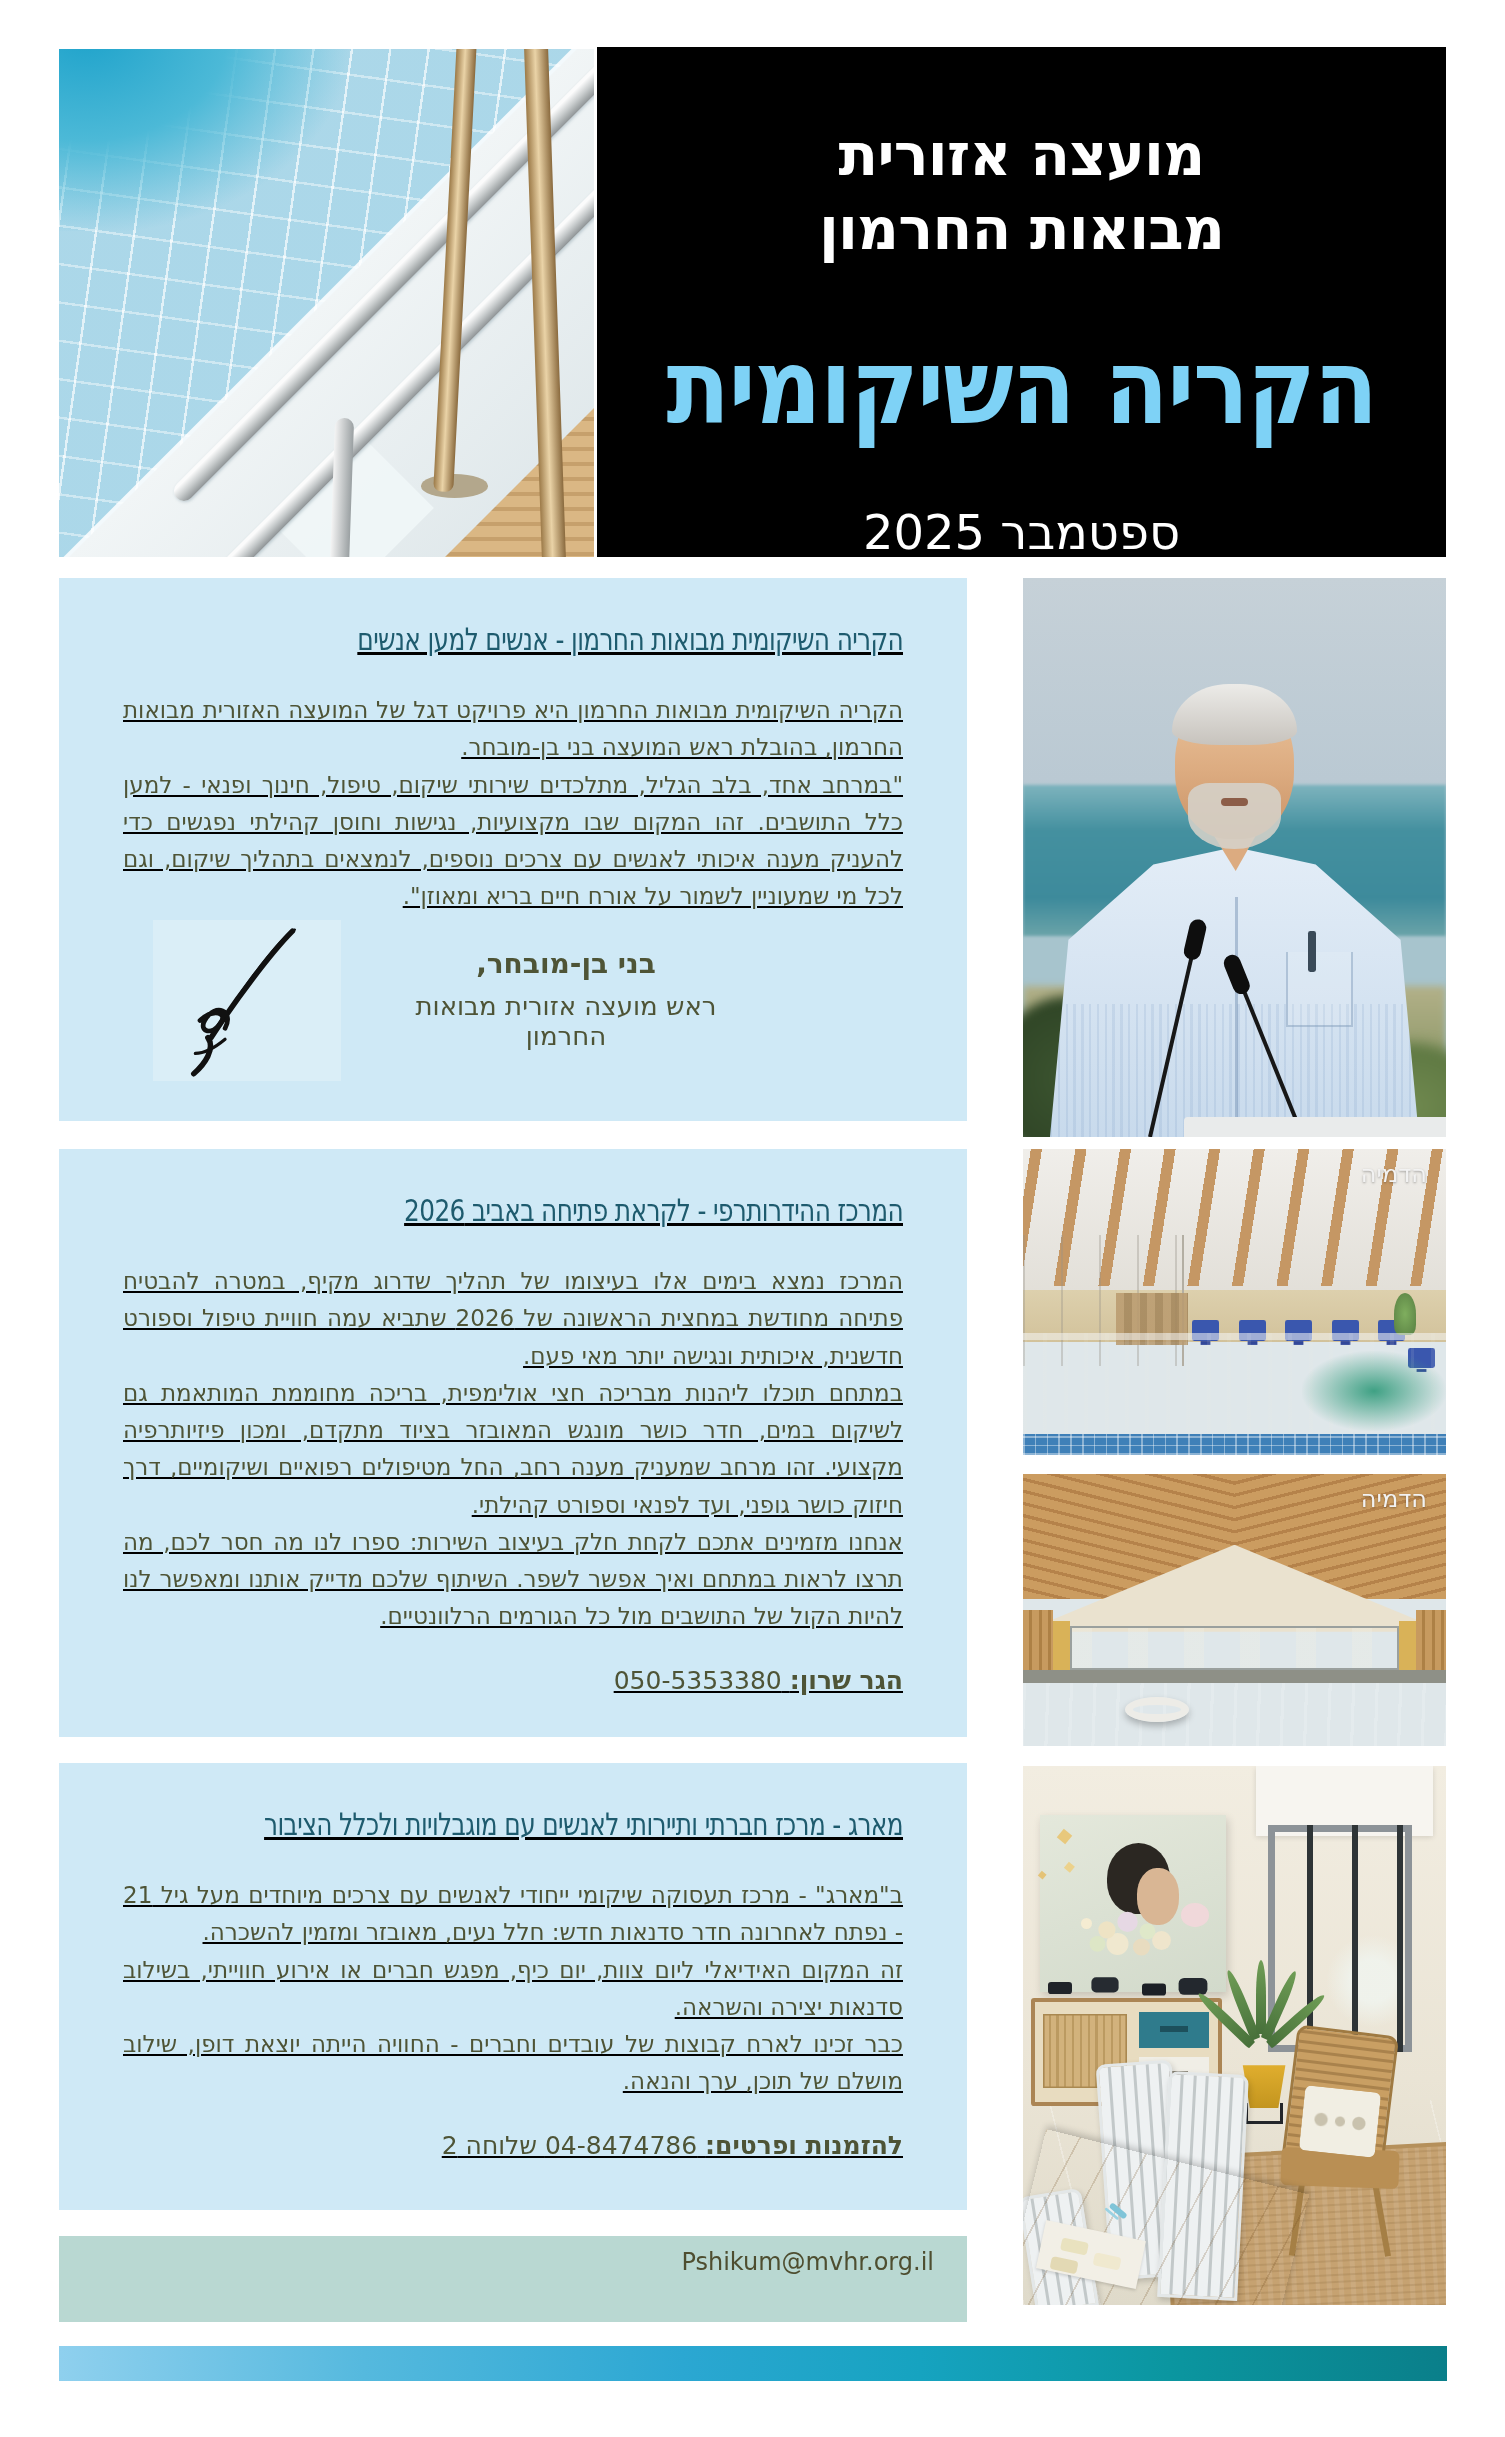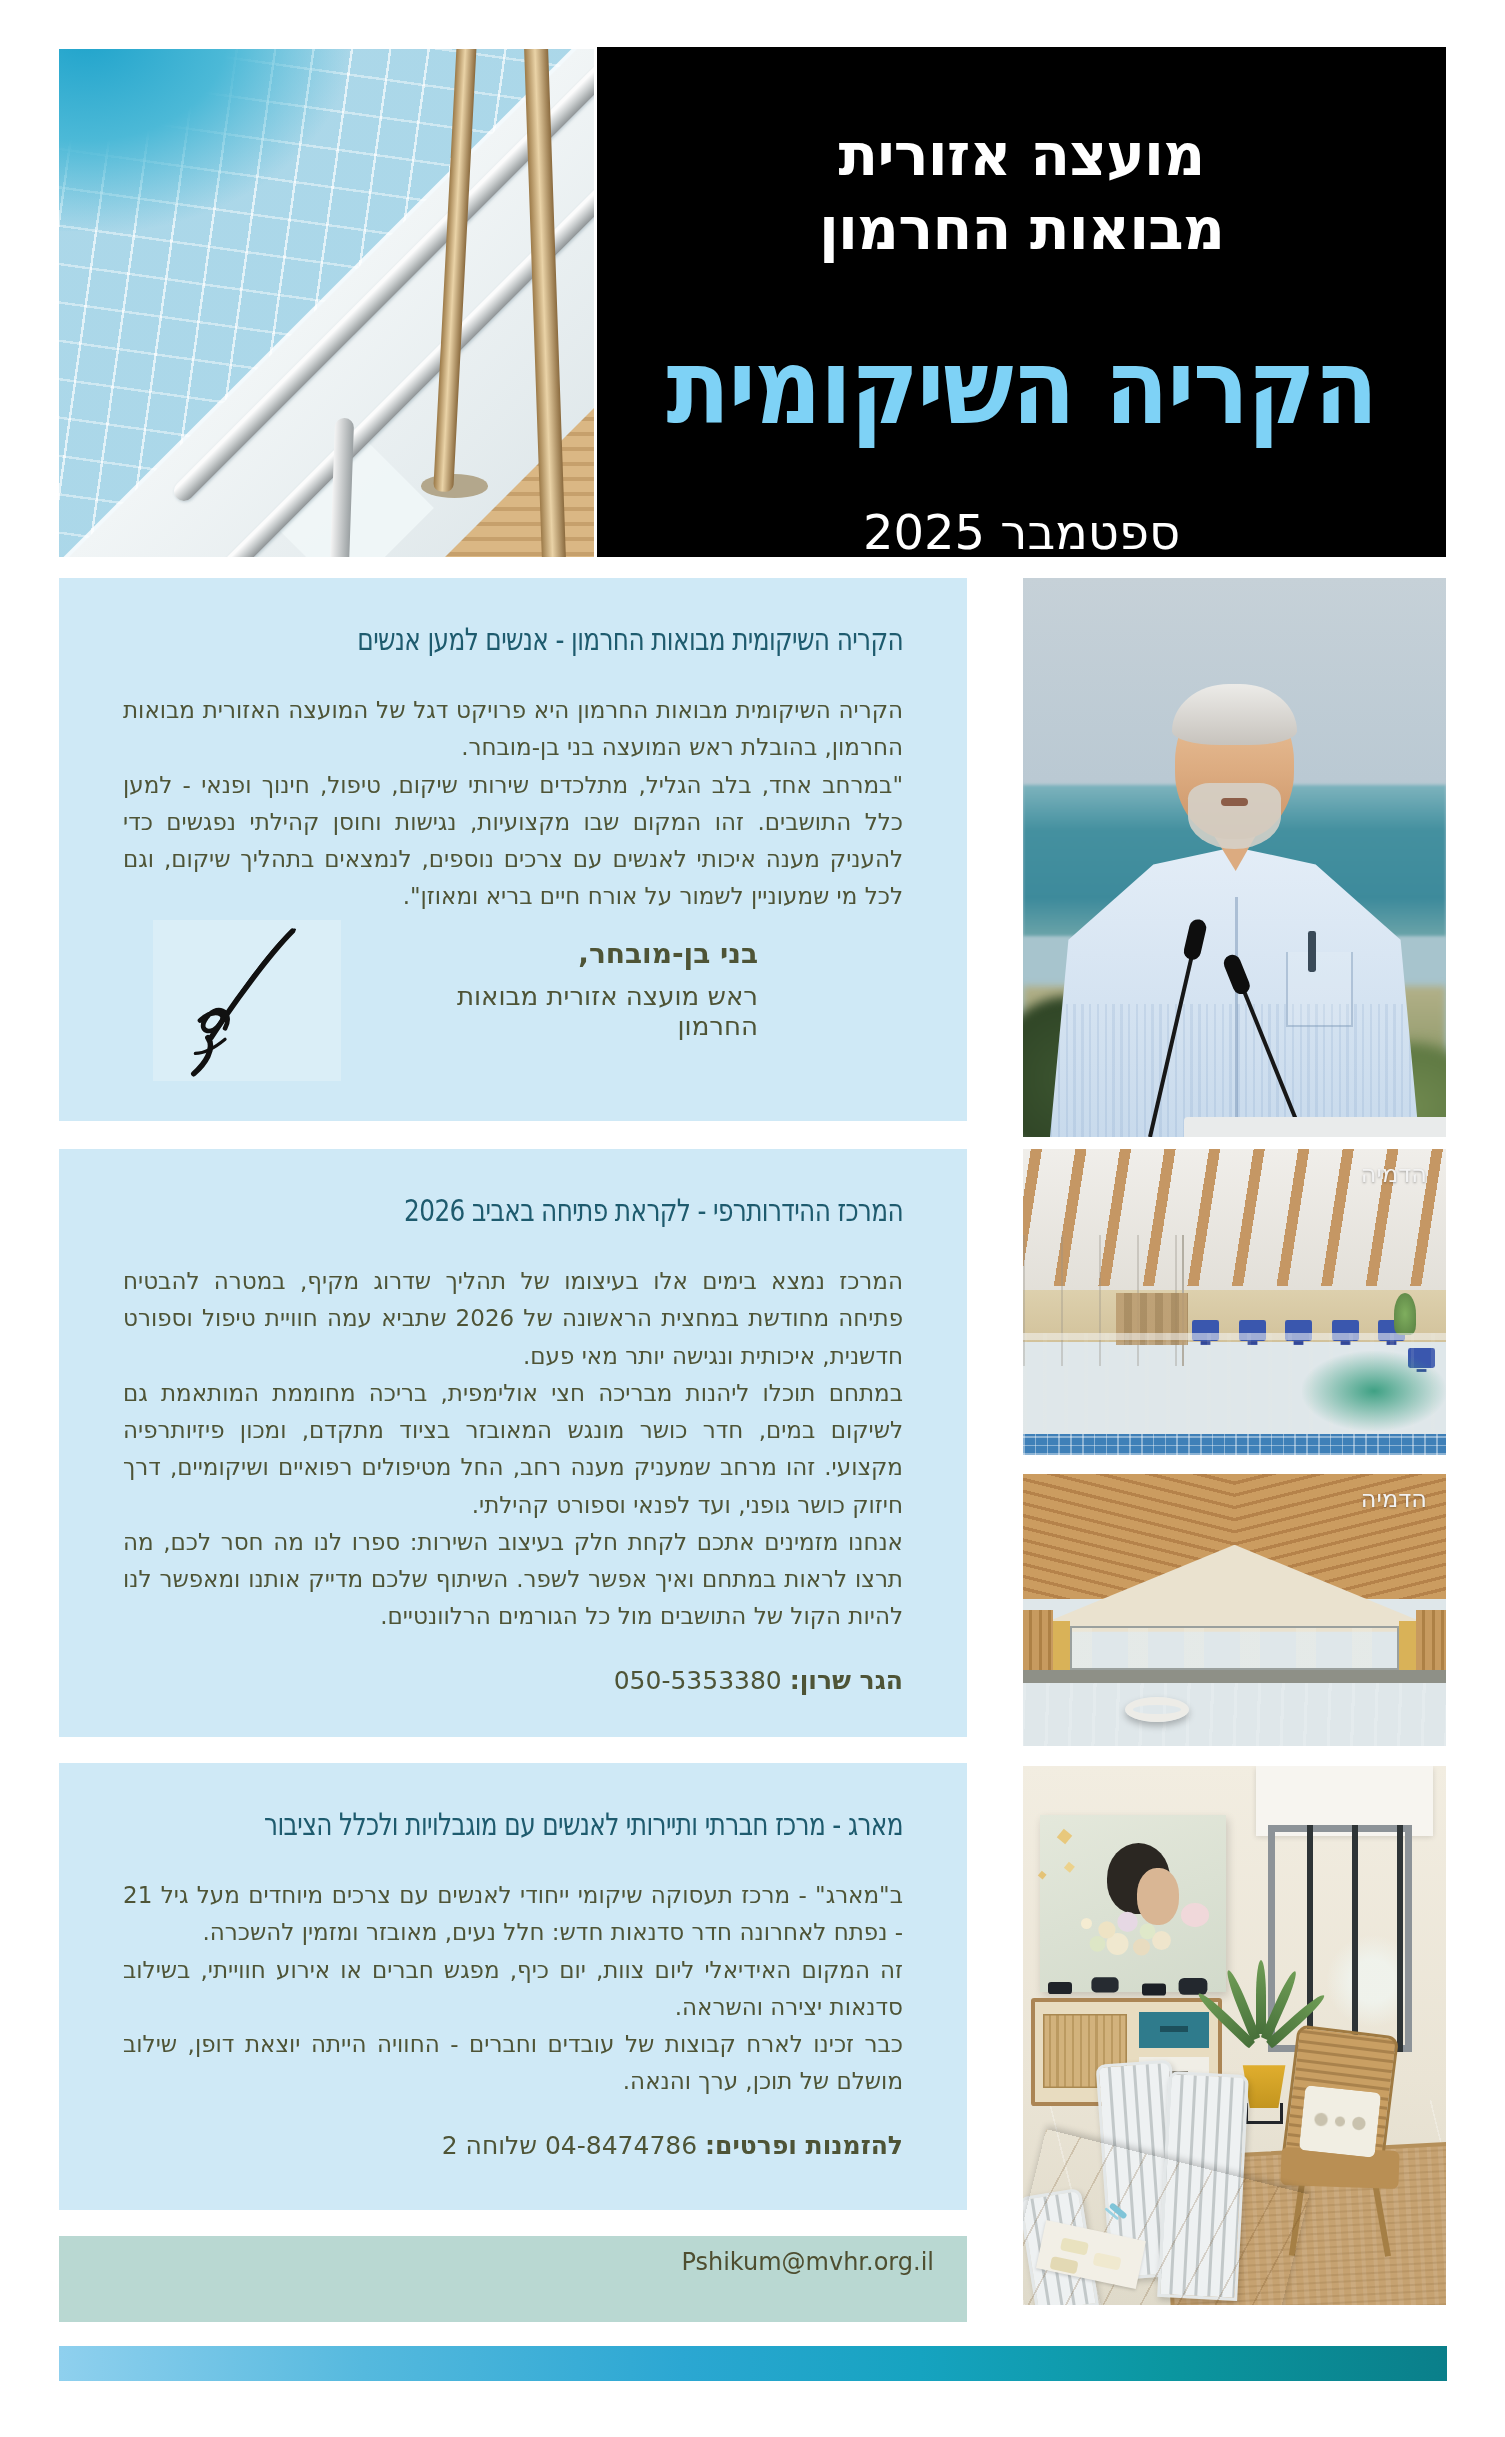--- a/index.html
+++ b/index.html
@@ -8,34 +8,34 @@
   .page { position:relative; width:1505px; height:2438px; background:#fff; overflow:hidden; margin:0 auto; }
 
   
   .header-teal { position:absolute; left:597px; top:47px; width:849px; height:510px; background:#000000; text-align:center; color:#fff; }
   .council-line { font-size:58px; font-weight:700; line-height:1.27; letter-spacing:-0.8px; }
   .council-wrap { padding-top:72px; }
   .main-title { font-size:93px; font-weight:700; color:#7ed2f6; margin-top:61px; letter-spacing:-1.6px; transform:scaleY(1.12); transform-origin:center top; }
   .issue-date { font-size:48px; margin-top:69px; font-weight:400;text-align:center; }
 
   
-  .box { position:absolute; left:59px; width:908px; background:#cfe9f6; padding:43px 64px 12px; }
+  .box { position:absolute; left:59px; width:908px; background:#cfe9f6; padding:43px 64px 12px;text-decoration:underline; }
   .box h2 { color:#1e5b6e; font-size:31px; font-weight:500; letter-spacing:-0.8px; margin:0 0 35px; transform:scaleX(.8); transform-origin:right center; white-space:nowrap; }
   .box p.body { color:#4e5436; font-size:23px; line-height:1.62; text-align:justify; }
   .contact-line { margin-top:30px; font-size:25px; color:#4e5436; text-align:right; }
   .contact-line strong { font-weight:700; }
   .sec1 { top:578px; height:543px; }
   .sec2 { top:1149px; height:588px; }
   .sec3 { top:1763px; height:447px; }
 
   
   .sig-row { position:relative; height:161px; margin-top:9.4px; }
   .sig-box { position:absolute; left:30px; top:-4.7px; width:188px; height:161px; background:#daeef7; }
   .sig-box svg { width:100%; height:100%; }
-  .sig-text { position:absolute; left:251px; top:12px; width:384px; text-align:right; color:#4e5436; }
+  .sig-text { position:absolute; left:251px; top:22px; width:384px; text-align:center; color:#4e5436; }
   .sig-name { font-weight:700; font-size:28px; }
   .sig-title { font-size:26px; margin-top:11px; font-weight:400; }
 
   
   .footer-box { position:absolute; left:59px; top:2236px; width:908px; height:86px; background:#b9d8d2; color:#4e4e30; text-align:right; padding:10.2px 33px; font-size:23.5px; line-height:1.4; }
   .footer-box strong { font-weight:700; }
   .footer-email { font-size:24px; }
   .gradient-bar { position:absolute; left:59px; top:2346px; width:1388px; height:35px;
     background:linear-gradient(90deg,#8fd0ee 0%,#55b9de 22%,#2ba7d2 45%,#16a3c0 62%,#0b96a0 80%,#0a7f8a 100%); }
 

